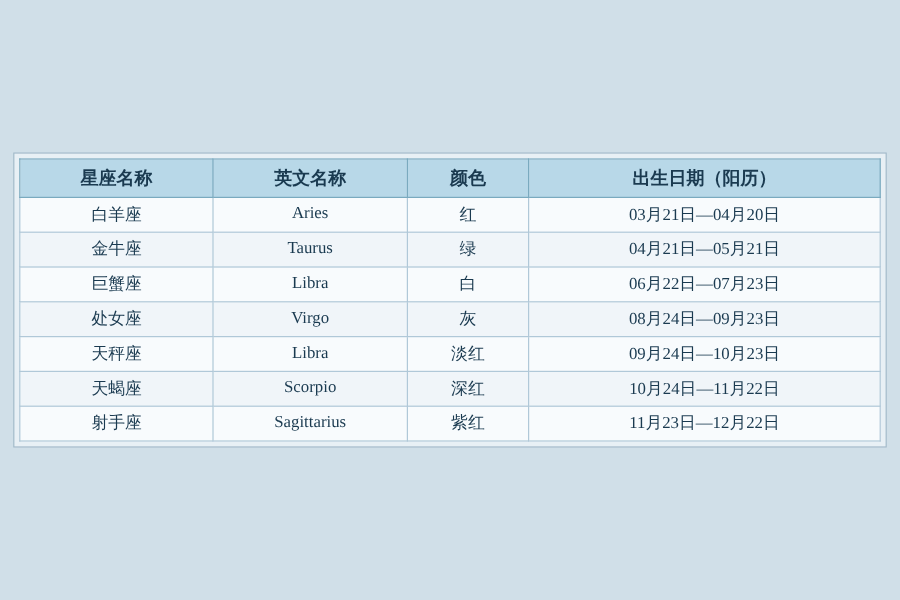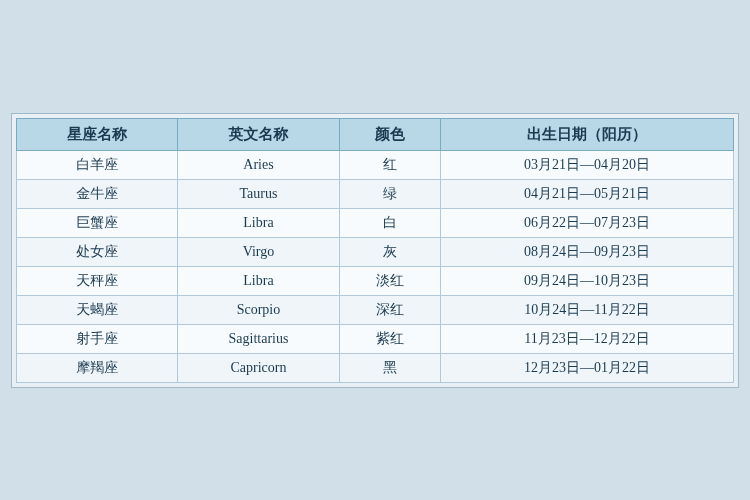--- a/index.html
+++ b/index.html
@@ -117,21 +117,15 @@
           <td>Scorpio</td>
           <td>深红</td>
           <td>10月24日—11月22日</td>
         </tr>
         <tr>
           <td>射手座</td>
           <td>Sagittarius</td>
           <td>紫红</td>
           <td>11月23日—12月22日</td>
         </tr>
-        <tr>
-          <td>摩羯座</td>
-          <td>Capricorn</td>
-          <td>黑</td>
-          <td>12月23日—01月22日</td>
-        </tr>
       </tbody>
   </table>
 </div>
 
 </body></html>

